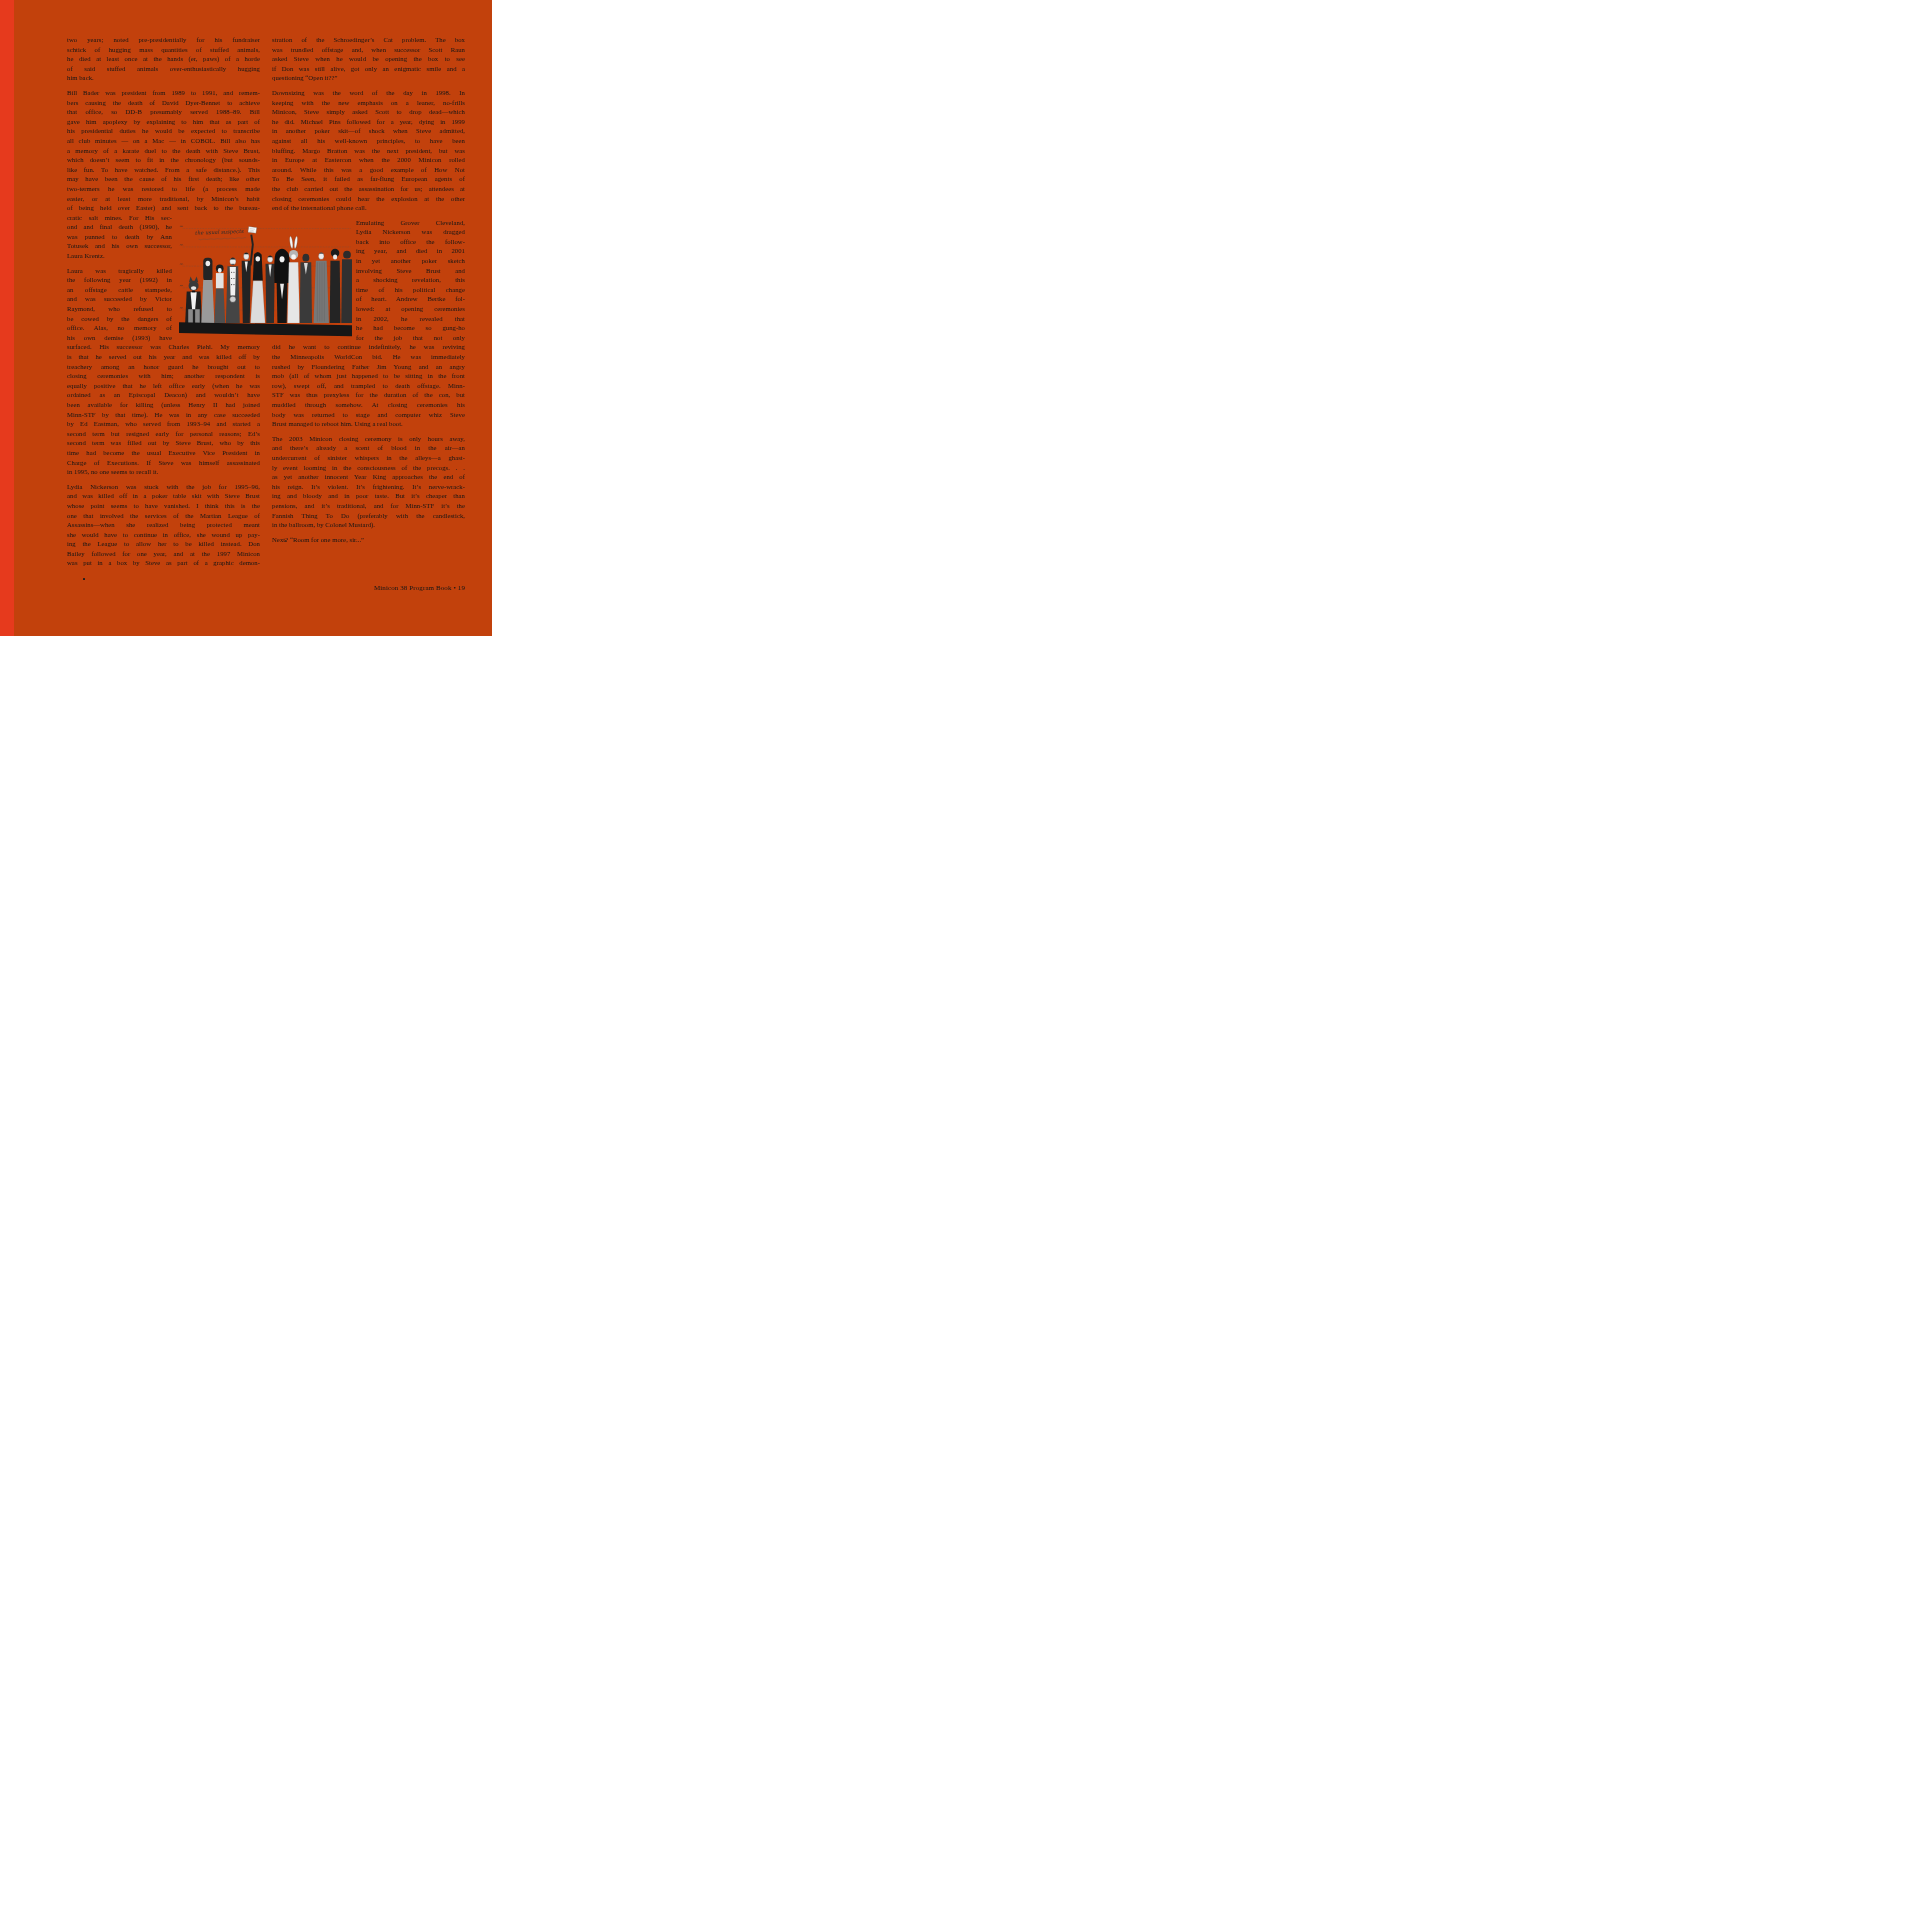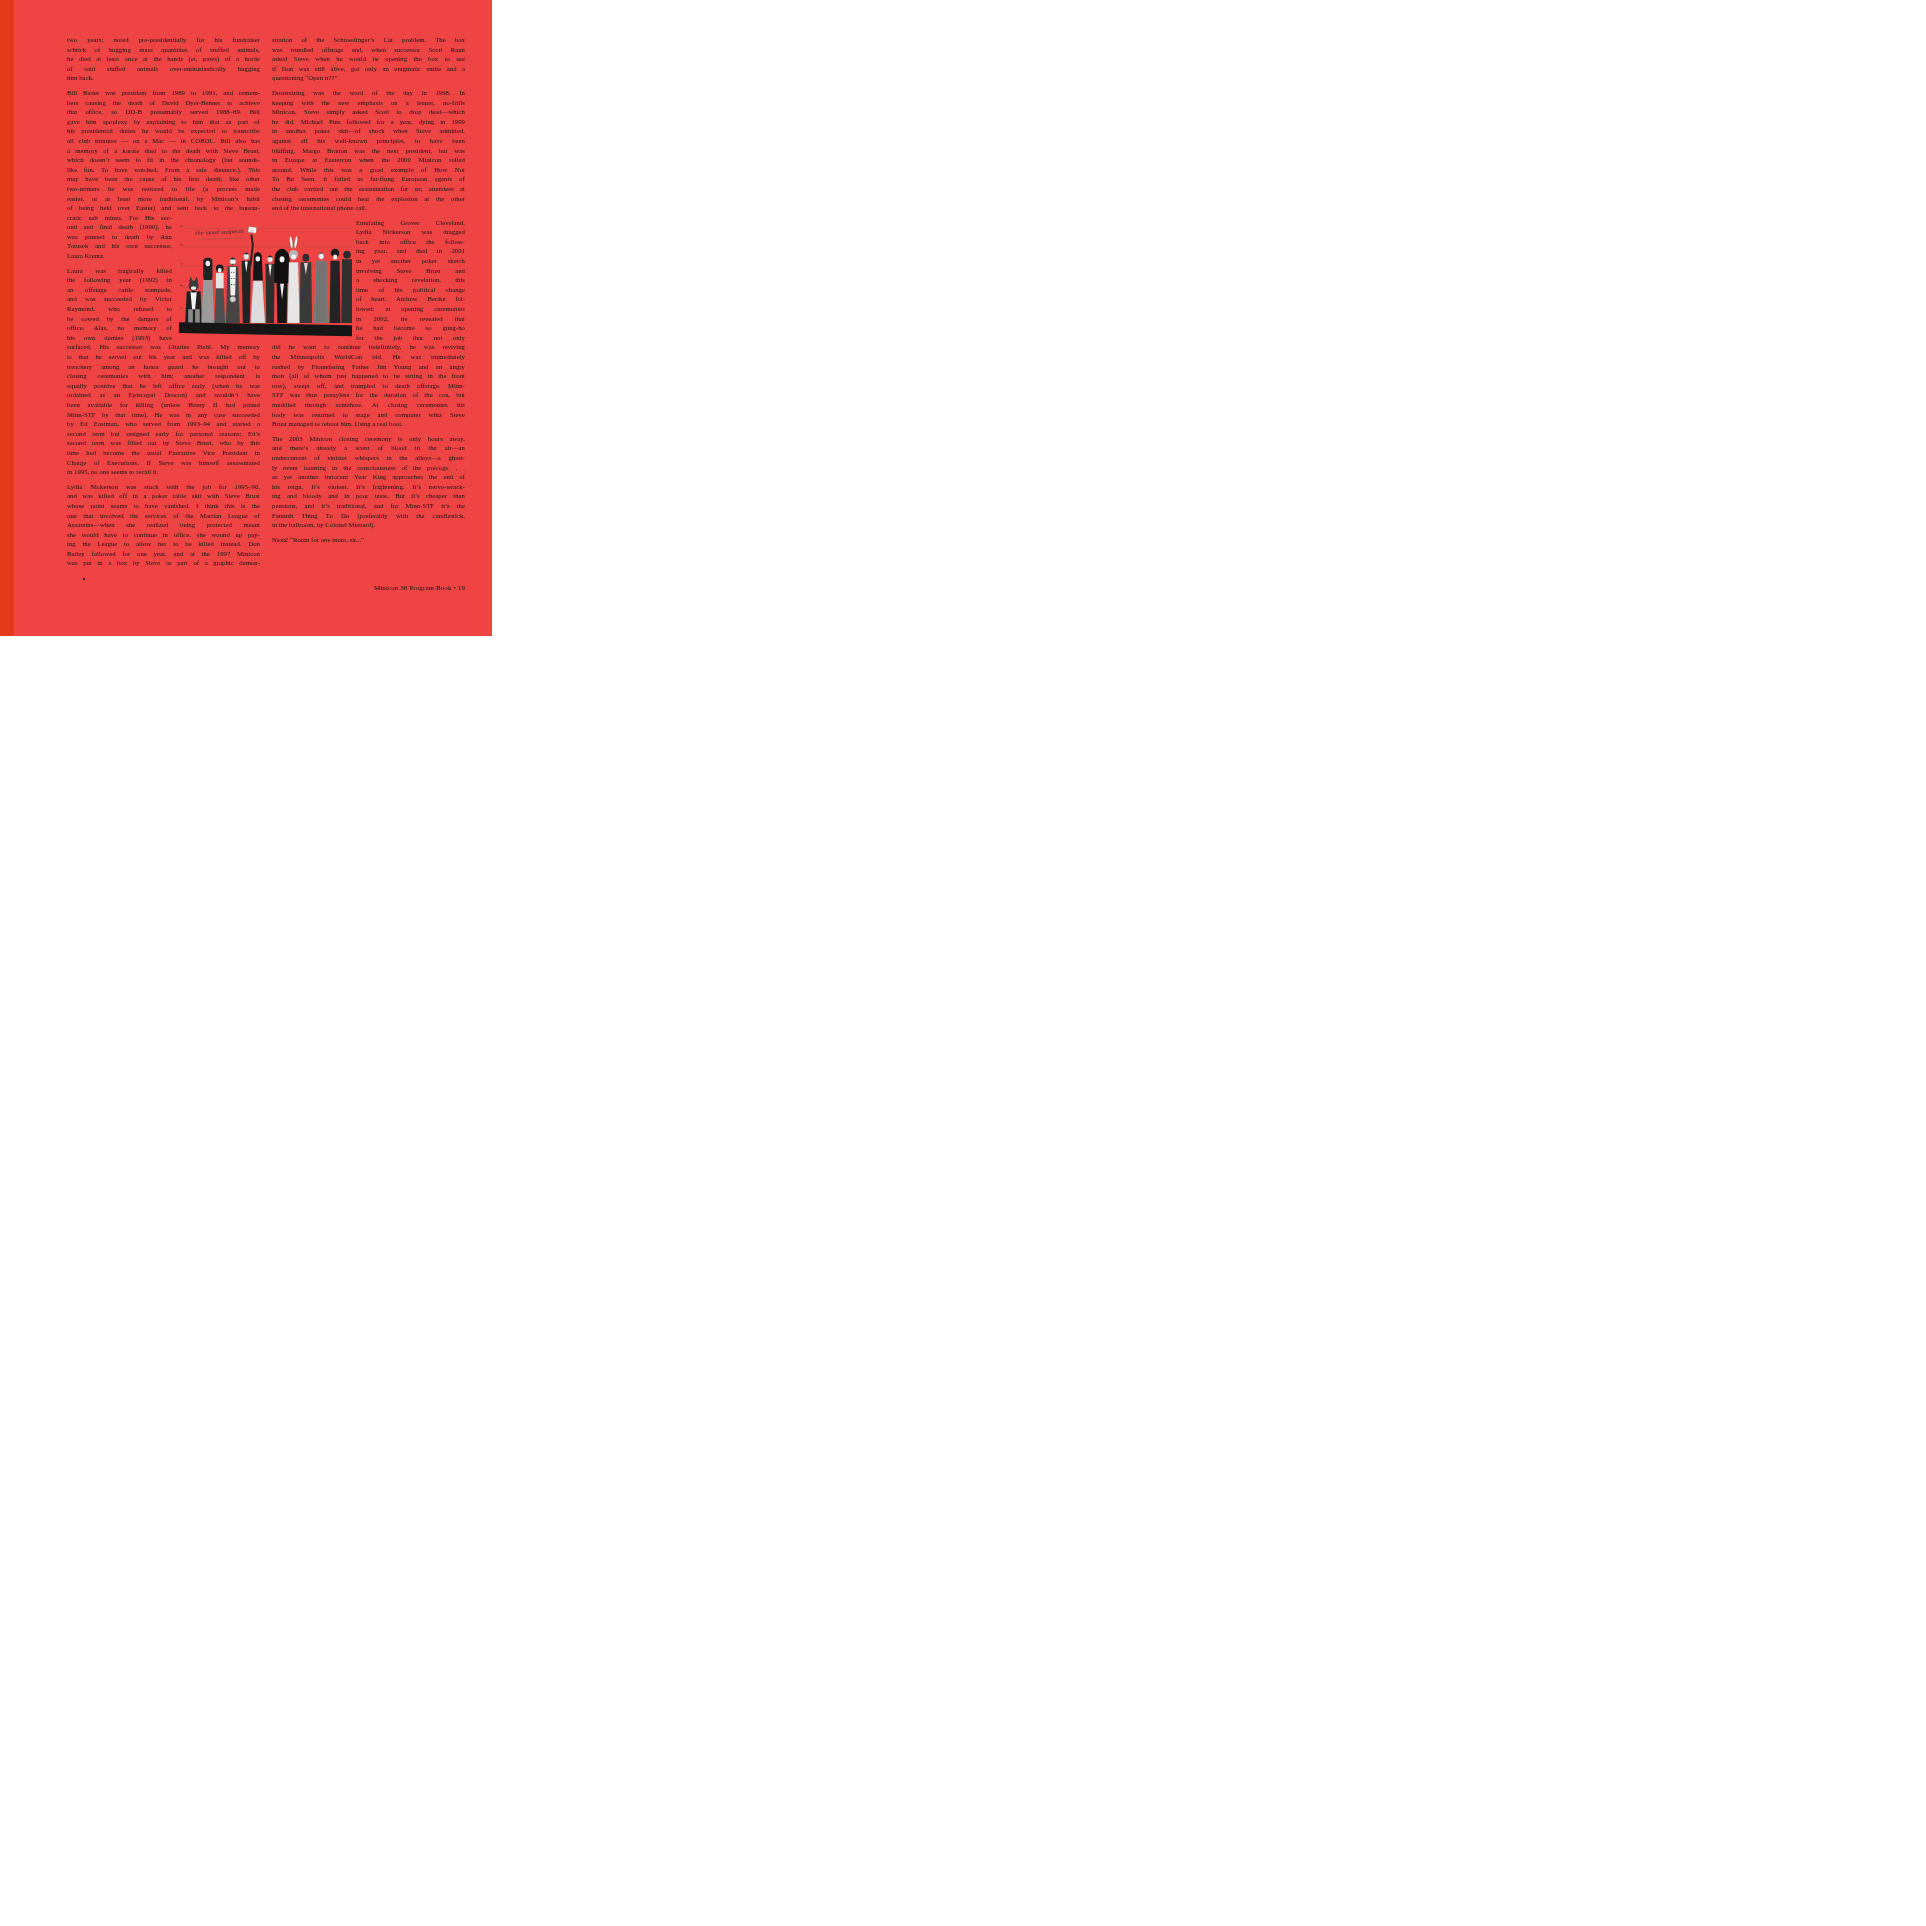--- a/index.html
+++ b/index.html
@@ -22,21 +22,21 @@
   #footer{position:absolute;right:27px;top:584px;font-size:7px;letter-spacing:0.1px;
           font-family:"Liberation Serif", serif;color:#161616;}
   .speck{position:absolute;background:#1e1e1e;border-radius:40%;}
   #speck-a{left:285px;top:540px;width:1.2px;height:2.3px;transform:rotate(35deg);}
   #speck-b{left:83px;top:578px;width:1.5px;height:1.5px;}
   svg text.caption{font-family:"DejaVu Serif", serif;font-style:italic;font-size:13.5px;fill:#2d2d2d;}
 </style>
 </head>
 <body>
 
-<div id="page" style="background: #ef4444;">
+<div id="page" style="background: #c2410c;">
 
   <div id="edge-stripe" style="background: rgb(230, 58, 29);"></div>
 
   <div id="col-left" class="col">
       <div class="paragraph">
         <div class="segment full">
           <div class="line jfull">two years; noted pre-presidentially for his fundraiser</div>
           <div class="line jfull">schtick of hugging mass quantities of stuffed animals,</div>
           <div class="line jfull">he died at least once at the hands (er, paws) of a horde</div>
           <div class="line jfull">of said stuffed animals over-enthusiastically hugging</div>

